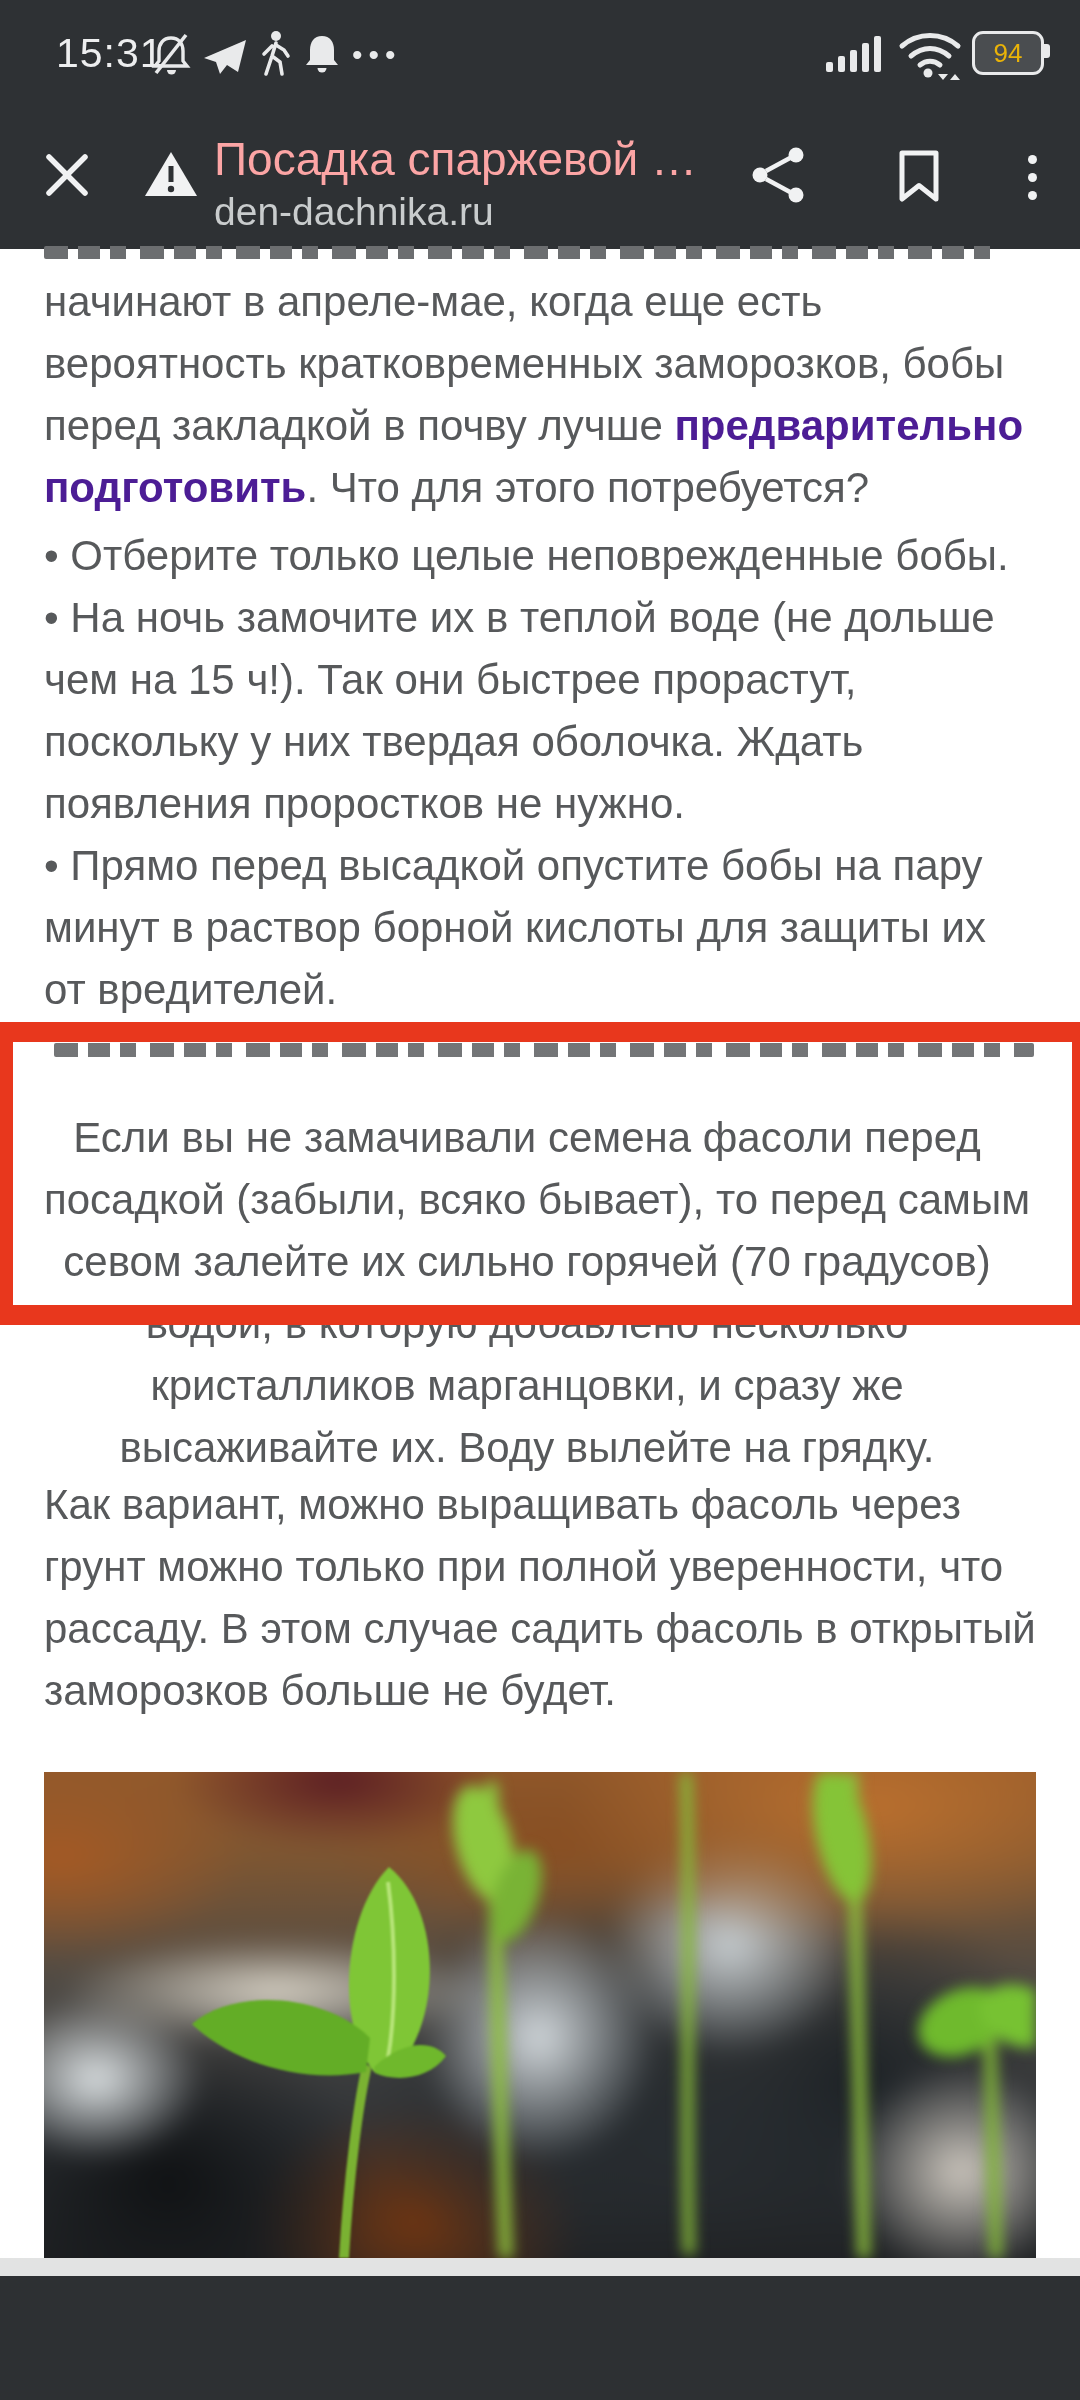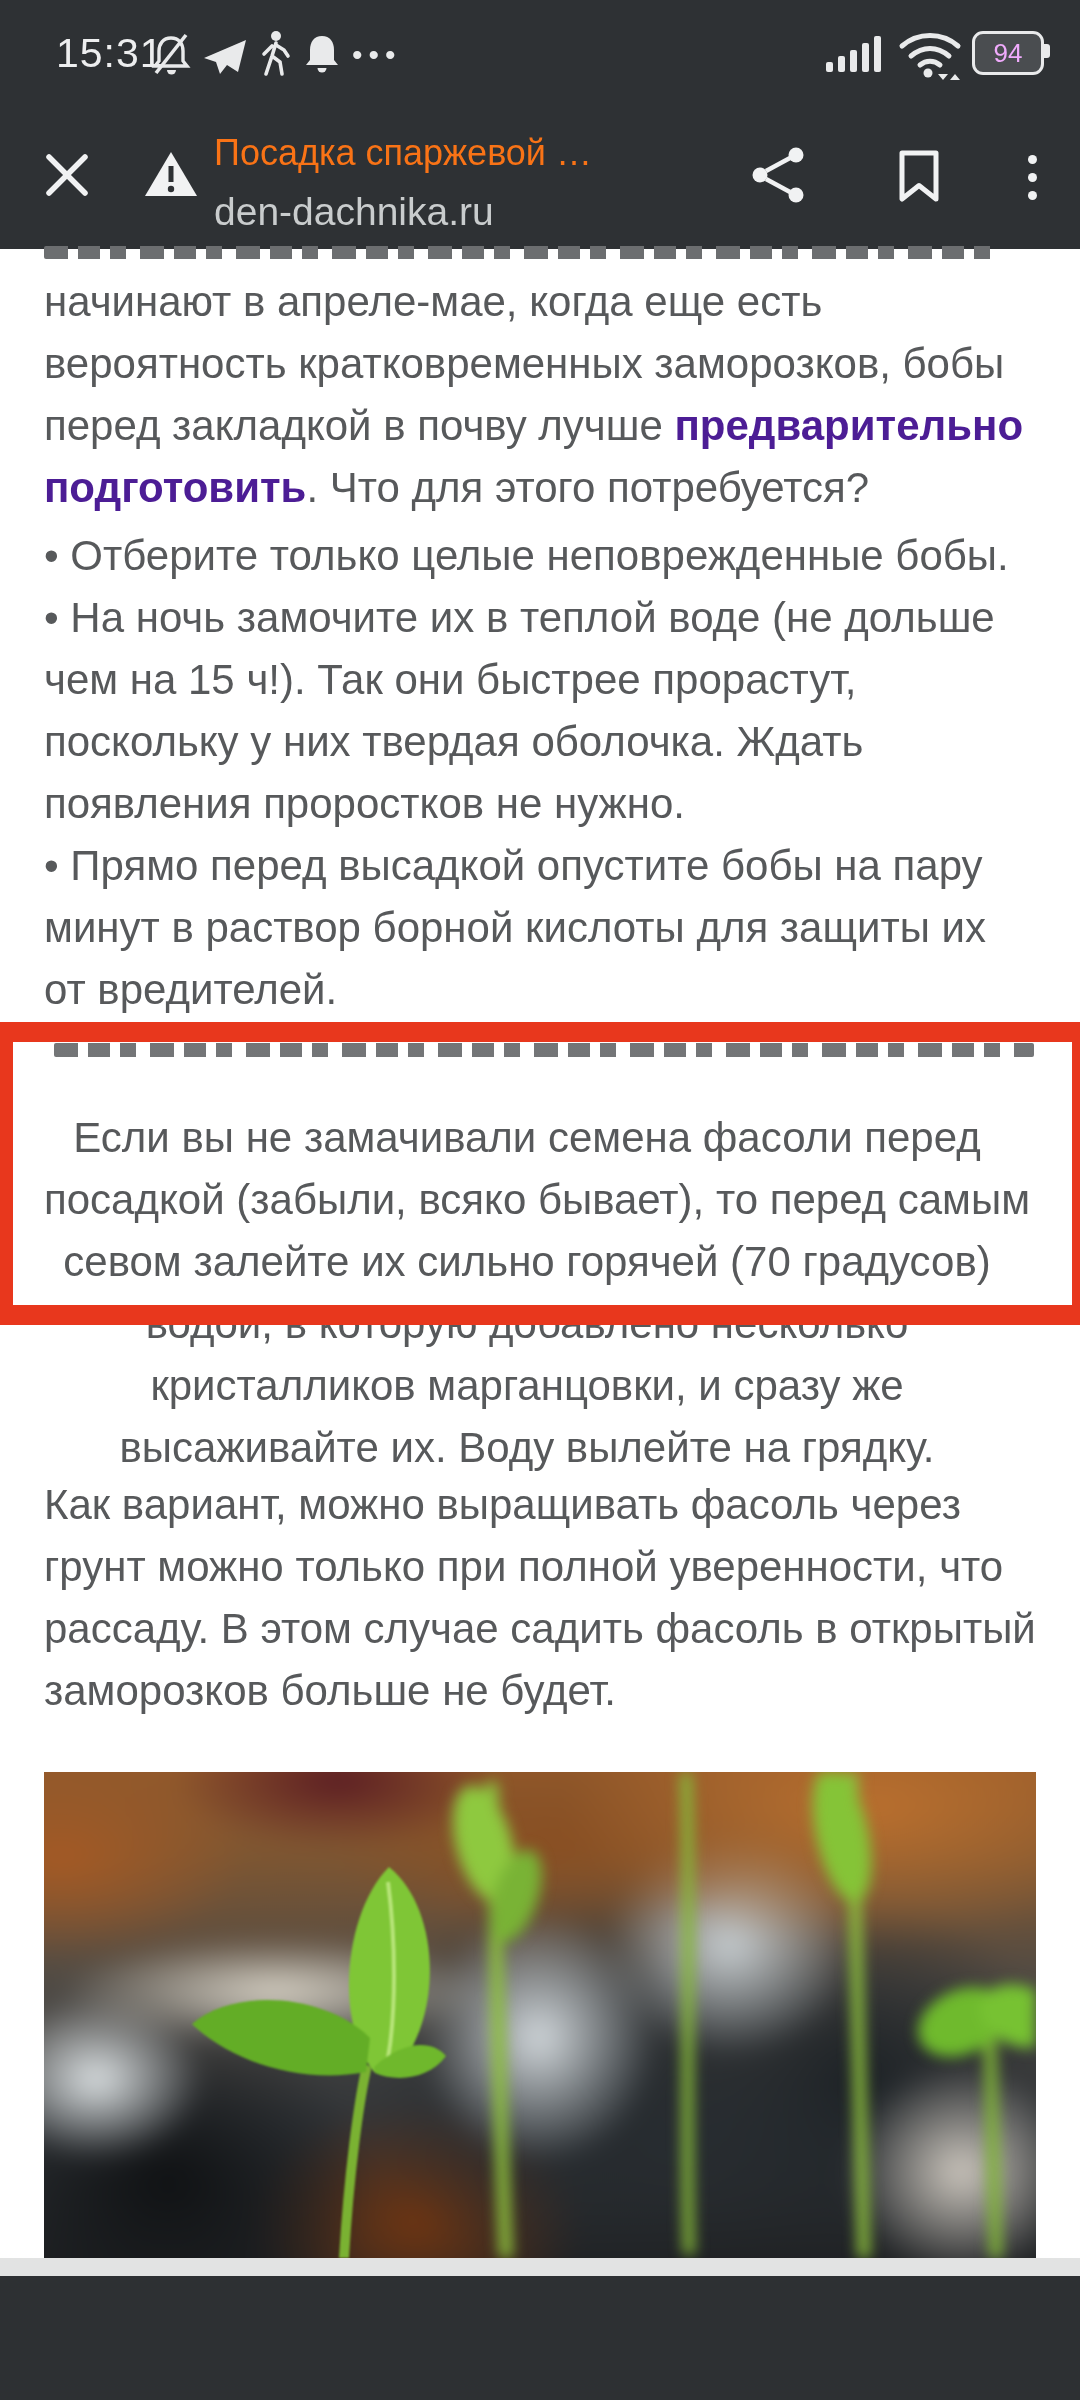--- a/index.html
+++ b/index.html
@@ -5,25 +5,25 @@
   html,body{margin:0;padding:0;background:#000;}
   .screen{position:relative;width:1080px;height:2400px;overflow:hidden;
     font-family:"Liberation Sans","DejaVu Sans",sans-serif;background:#ffffff;}
   
   .status-bar{position:absolute;left:0;top:0;width:1080px;height:100px;background:#2e3134;}
   .sb-time{position:absolute;left:44px;top:30px;font-size:41px;color:#edeeef;letter-spacing:1px;margin-left:12px;}
   .sb-ico{position:absolute;}
   .sb-dots{position:absolute;left:352px;top:38px;color:#e9eaeb;font-size:30px;letter-spacing:6px;}
   .battery{position:absolute;left:972px;top:31px;width:66px;height:38px;border:3px solid #e9eaeb;
     border-radius:11px;background:#4a4d50;display:flex;align-items:center;justify-content:center;}
-  .battery .pct{font-size:26px;color:#f0abfc;}
+  .battery .pct{font-size:26px;color:#eab308;}
   .battery .nub{position:absolute;right:-9px;top:10px;width:6px;height:14px;background:#e9eaeb;border-radius:0 3px 3px 0;}
   
   .browser-bar{position:absolute;left:0;top:100px;width:1080px;height:149px;background:#2e3134;}
-  .bb-title{position:absolute;left:214px;top:32px;width:480px;font-size:36px;color:#f97316;
+  .bb-title{position:absolute;left:214px;top:32px;width:480px;font-size:46px;color:#fca5a5;
     white-space:nowrap;overflow:hidden;}
   .bb-url{position:absolute;left:214px;top:90px;font-size:39px;color:#c9cccd;white-space:nowrap;}
   .bb-ico{position:absolute;}
   .kebab span{display:block;width:9px;height:9px;border-radius:50%;background:#f1f2f3;margin:9px 0;}
   
   .content{position:absolute;left:0;top:249px;width:1040px;height:2027px;background:#fff;}
   .para{position:absolute;left:44px;right:30px;}
   .tline{height:62px;line-height:62px;font-size:42px;color:#57595b;white-space:nowrap;}
   .tline .b{font-weight:700;color:#4c1d95;}
   .frag{position:absolute;height:13px;border-radius:2px;

